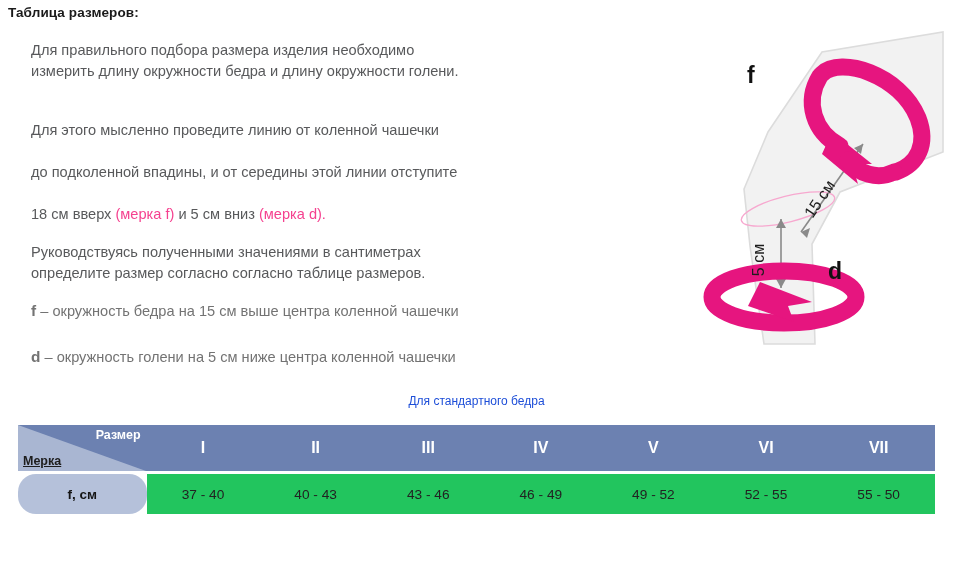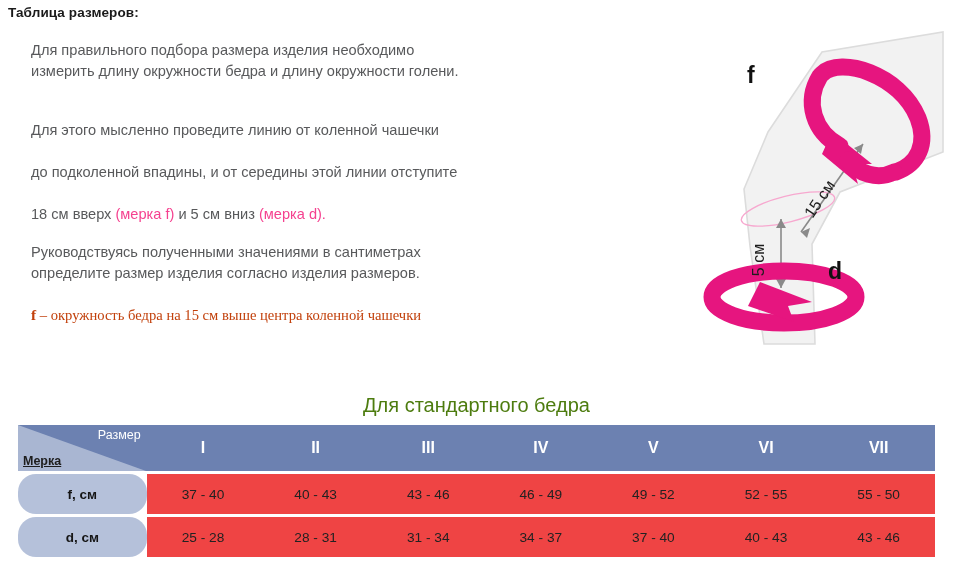--- a/index.html
+++ b/index.html
@@ -24,23 +24,22 @@
   .text-col{
     position:absolute;left:31px;top:40px;width:640px;
   }
   .para{
     font-size:14.6px;line-height:21px;color:#58595b;
     margin-bottom:17px;white-space:pre-line;
   }
   .para .pink{color:#f5418f;}
   .defs{margin-top:4px;}
   .def-line{
-    font-size:14.6px;line-height:28px;color:#c2410c;
+    font-size:14.6px;line-height:19px;color:#737373;
     margin-bottom:26px;
-    font-family:Liberation Serif, serif;
   }
   .def-line .dl-letter{font-weight:bold;font-size:15.4px;}
 
   
   .illus{
     position:absolute;left:672px;top:14px;width:281px;height:348px;
   }
   .illus svg{display:block;}
   .illus .lbl{
     position:absolute;font-weight:bold;font-size:23px;color:#111;
@@ -50,21 +49,21 @@
   .lbl-d{left:156px;top:244px;}
 
   
   .tbl-title{
     position:absolute;left:0;top:357px;width:953px;
     text-align:center;font-size:22px;font-weight:bold;color:#111;
     letter-spacing:0.2px;
   }
   .tbl-sub{
     position:absolute;left:0;top:394px;width:953px;
-    text-align:center;font-size:20px;color:#4d7c0f;
+    text-align:center;font-size:12px;color:#1d4ed8;
   }
 
   .size-table{
     position:absolute;left:18px;top:425px;
     width:917px;
     border-collapse:separate;border-spacing:0;
     table-layout:fixed;
   }
   .size-table th,.size-table td{padding:0;margin:0;}
 
@@ -72,41 +71,41 @@
   .corner{
     width:128px;height:46px;position:relative;
     background:#6c81b1;overflow:hidden;
     vertical-align:top;
   }
   .corner .tri{
     position:absolute;left:0;top:0;width:128px;height:46px;
   }
   .corner .c-size{
     position:absolute;right:6px;top:3px;
-    font-size:12.5px;font-weight:normal;color:#ffffff;
+    font-size:12.5px;font-weight:bold;color:#ffffff;
   }
   .corner .c-merka{
     position:absolute;left:5px;bottom:3px;
     font-size:12.5px;font-weight:bold;color:#1d1d1d;text-decoration:underline;
   }
 
   .hcell{
     height:46px;background:#6c81b1;color:#ffffff;
     font-size:16px;font-weight:bold;text-align:center;
     vertical-align:middle;
   }
   .spacer-row td{height:3px;background:#ffffff;}
 
   .rowlabel{
     width:128px;height:40px;background:#b5c1da;
     color:#151515;font-size:13.5px;font-weight:bold;
     text-align:center;vertical-align:middle;border-radius:18px;
   }
   .dcell{
-    height:40px;background:#ef4444;color:#222;
+    height:40px;background:#22c55e;color:#222;
     font-size:13.7px;text-align:center;vertical-align:middle;
   }
 </style>
 </head>
 <body>
 
 <div class="page">
 
   <div class="doc-title">Таблица размеров:</div>
 
@@ -115,25 +114,28 @@
     <div class="para">Для правильного подбора размера изделия необходимо
 измерить длину окружности бедра и длину окружности голени.</div>
 
     <div class="para">
       <span>Для этого мысленно проведите линию от коленной чашечки</span><br>
       <span>до подколенной впадины, и от середины этой линии отступите</span><br>
       <span>18 см вверх </span><span class="pink">(мерка f)</span><span> и 5 см вниз </span><span class="pink">(мерка d).</span>
     </div>
 
     <div class="para">Руководствуясь полученными значениями в сантиметрах
-определите размер изделия согласно изделия размеров.</div>
+определите размер согласно согласно таблице размеров.</div>
 
     <div class="defs">
       <div class="def-line">
         <span class="dl-letter">f</span><span> – </span><span>окружность бедра на 15 см выше центра коленной чашечки</span>
+      </div>
+      <div class="def-line">
+        <span class="dl-letter">d</span><span> – </span><span>окружность голени на 5 см ниже центра коленной чашечки</span>
       </div>
     </div>
   </div>
 
   <div class="illus">
     <svg width="281" height="348" viewBox="0 0 281 348">
 
       <g>
         <path d="M271,18 L271,138 L168,178 L140,230 L143,330 L92,330 L78,232 L72,175 L96,118 L150,38 Z" fill="#F2F2F2" stroke="#DCDCDC" stroke-width="1.6"></path>
       </g>
@@ -213,26 +215,16 @@
         <td class="dcell">40 - 43</td>
         <td class="dcell">43 - 46</td>
         <td class="dcell">46 - 49</td>
         <td class="dcell">49 - 52</td>
         <td class="dcell">52 - 55</td>
         <td class="dcell">55 - 50</td>
       </tr>
       <tr class="spacer-row">
         <td colspan="8"></td>
       </tr>
-      <tr>
-        <td class="rowlabel">d, см</td>
-        <td class="dcell">25 - 28</td>
-        <td class="dcell">28 - 31</td>
-        <td class="dcell">31 - 34</td>
-        <td class="dcell">34 - 37</td>
-        <td class="dcell">37 - 40</td>
-        <td class="dcell">40 - 43</td>
-        <td class="dcell">43 - 46</td>
-      </tr>
     </tbody>
   </table>
 
 </div>
 
 </body></html>

